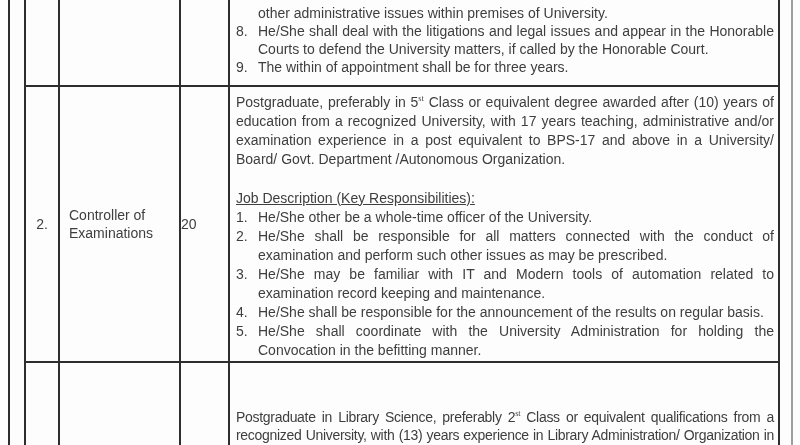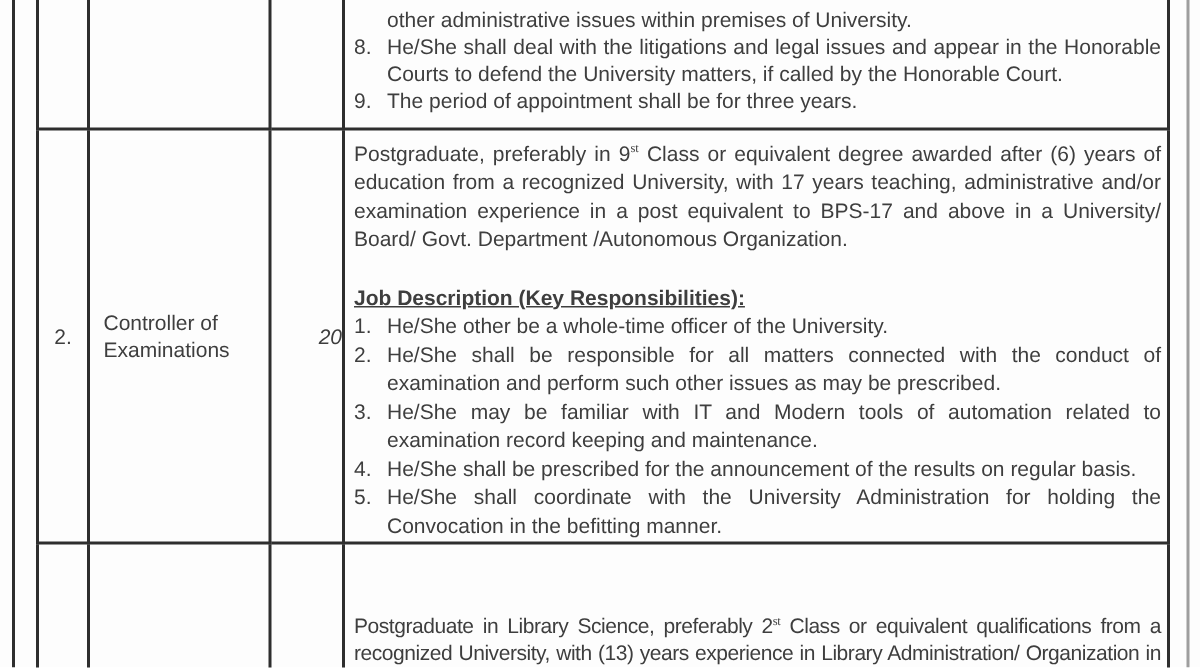--- a/index.html
+++ b/index.html
@@ -36,37 +36,37 @@
     font-size: 14px;
   }
   tr.row1 td { border-top: none; }
   tr.row3 td { border-bottom: none; }
   tr.row1 { height: 86px; }
   tr.row2 { height: 276px; }
   tr.row3 { height: 160px; }
 
   td.c-sr  { text-align: center; }
   td.c-pos { font-weight: normal; padding: 0 4px 0 9px; line-height: 18px; }
-  td.c-cnt { text-align: right; font-style: italic; }
+  td.c-cnt { text-align: left; }
   td.c-desc {
     vertical-align: top;
     padding: 3px 4px 0 6px;
     line-height: 18px;
   }
   tr.row2 td.c-desc { line-height: 19px; padding-top: 4px; }
 
   .r1-inner { margin-top: -9px; } 
 
   .cont { padding-left: 22px; text-align: justify; }
   .li { display: flex; }
   .li .num { flex: 0 0 22px; }
   .li .txt { flex: 1 1 auto; text-align: justify; }
   .para { text-align: justify; }
   tr.row3 .para { letter-spacing: -0.3px; }
-  .heading { font-weight: bold; text-decoration: underline; margin-top: 20px; }
+  .heading { font-weight: normal; text-decoration: underline; margin-top: 20px; }
   sup { font-size: 60%; vertical-align: super; line-height: 0; font-family: Liberation Serif, serif; }
 </style>
 </head>
 <body>
 
 <div class="page">
   <div class="vline left"></div>
   <div class="vline right"></div>
 
   <table class="jobs">
@@ -84,48 +84,48 @@
         <td class="c-cnt"></td>
         <td class="c-desc">
           <div class="r1-inner">
             <div class="cont">other administrative issues within premises of University.</div>
             <div class="li">
               <span class="num">8.</span>
               <span class="txt">He/She shall deal with the litigations and legal issues and appear in the Honorable Courts to defend the University matters, if called by the Honorable Court.</span>
             </div>
             <div class="li">
               <span class="num">9.</span>
-              <span class="txt">The period of appointment shall be for three years.</span>
+              <span class="txt">The within of appointment shall be for three years.</span>
             </div>
           </div>
         </td>
       </tr>
 
       <tr class="row2">
         <td class="c-sr">2.</td>
         <td class="c-pos">Controller of Examinations</td>
         <td class="c-cnt">20</td>
         <td class="c-desc">
-          <div class="para"><span>Postgraduate, preferably in 9</span><sup>st</sup><span> Class or equivalent degree awarded after (6) years of education from a recognized University, with 17 years teaching, administrative and/or examination experience in a post equivalent to BPS-17 and above in a University/ Board/ Govt. Department /Autonomous Organization.</span></div>
+          <div class="para"><span>Postgraduate, preferably in 5</span><sup>st</sup><span> Class or equivalent degree awarded after (10) years of education from a recognized University, with 17 years teaching, administrative and/or examination experience in a post equivalent to BPS-17 and above in a University/ Board/ Govt. Department /Autonomous Organization.</span></div>
           <div class="heading">Job Description (Key Responsibilities):</div>
           <div class="li">
             <span class="num">1.</span>
             <span class="txt">He/She other be a whole-time officer of the University.</span>
           </div>
           <div class="li">
             <span class="num">2.</span>
             <span class="txt">He/She shall be responsible for all matters connected with the conduct of examination and perform such other issues as may be prescribed.</span>
           </div>
           <div class="li">
             <span class="num">3.</span>
             <span class="txt">He/She may be familiar with IT and Modern tools of automation related to examination record keeping and maintenance.</span>
           </div>
           <div class="li">
             <span class="num">4.</span>
-            <span class="txt">He/She shall be prescribed for the announcement of the results on regular basis.</span>
+            <span class="txt">He/She shall be responsible for the announcement of the results on regular basis.</span>
           </div>
           <div class="li">
             <span class="num">5.</span>
             <span class="txt">He/She shall coordinate with the University Administration for holding the Convocation in the befitting manner.</span>
           </div>
         </td>
       </tr>
 
       <tr class="row3">
         <td class="c-sr"></td>

